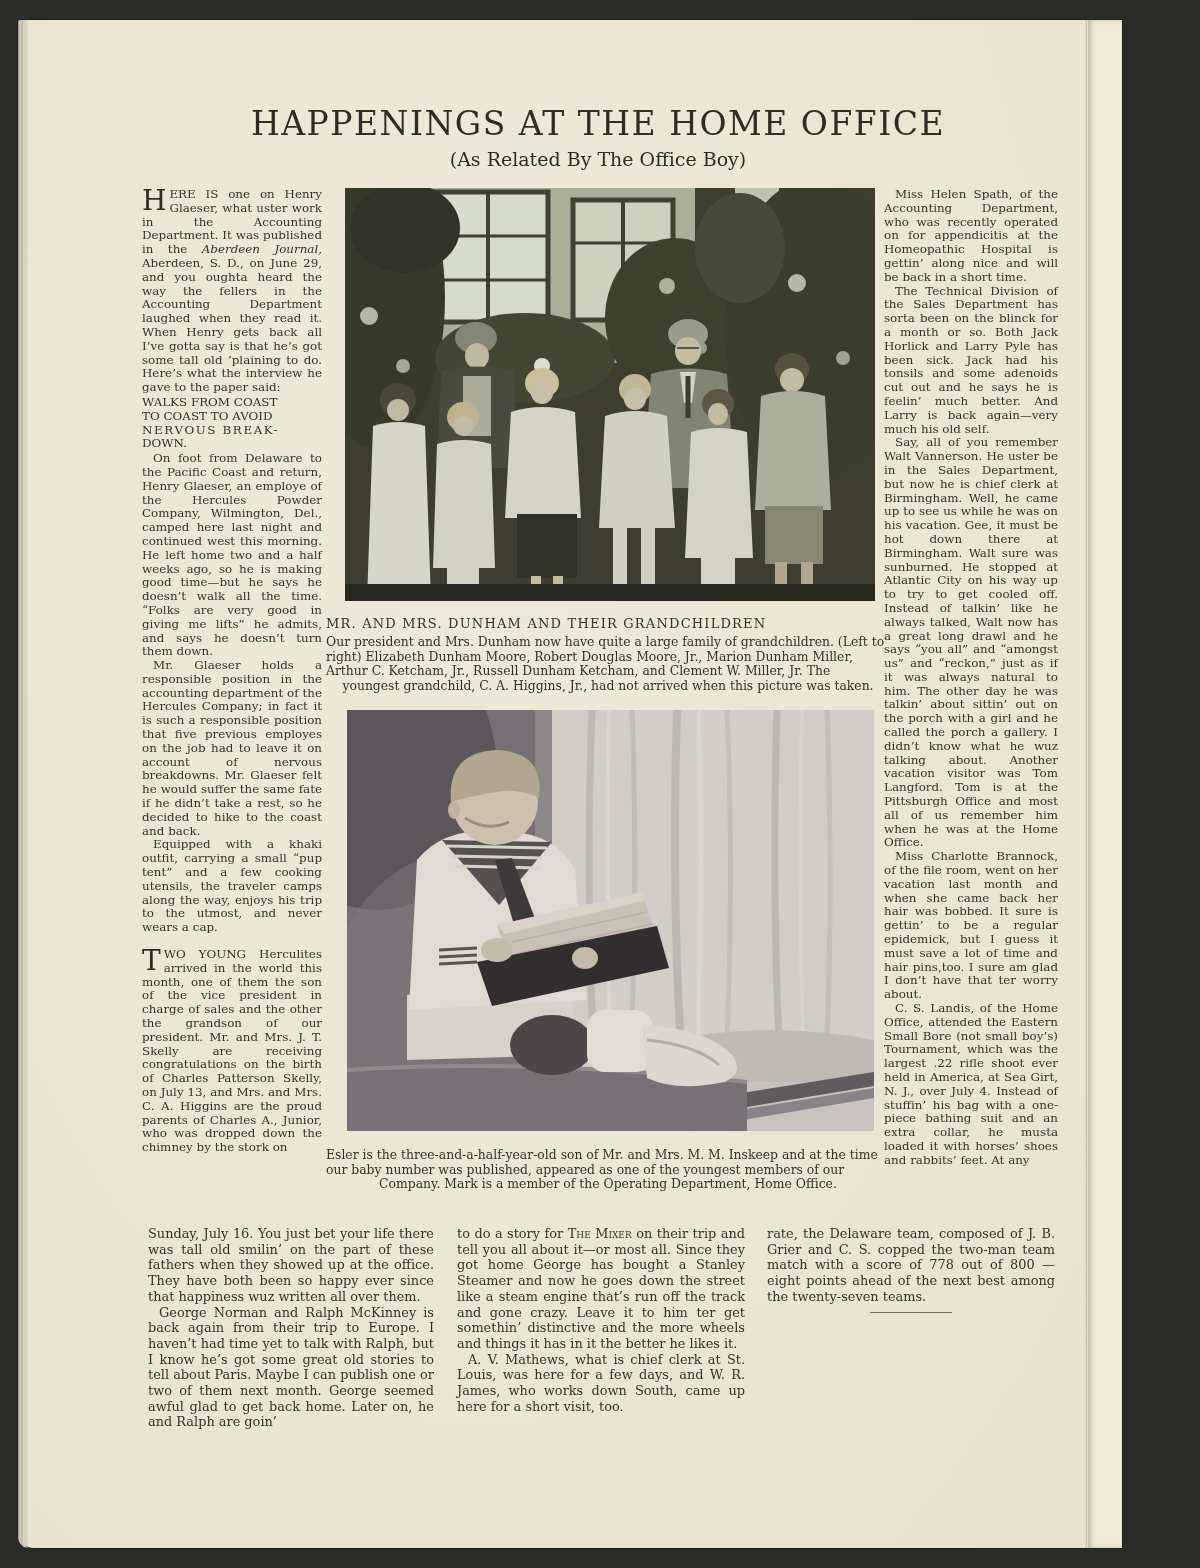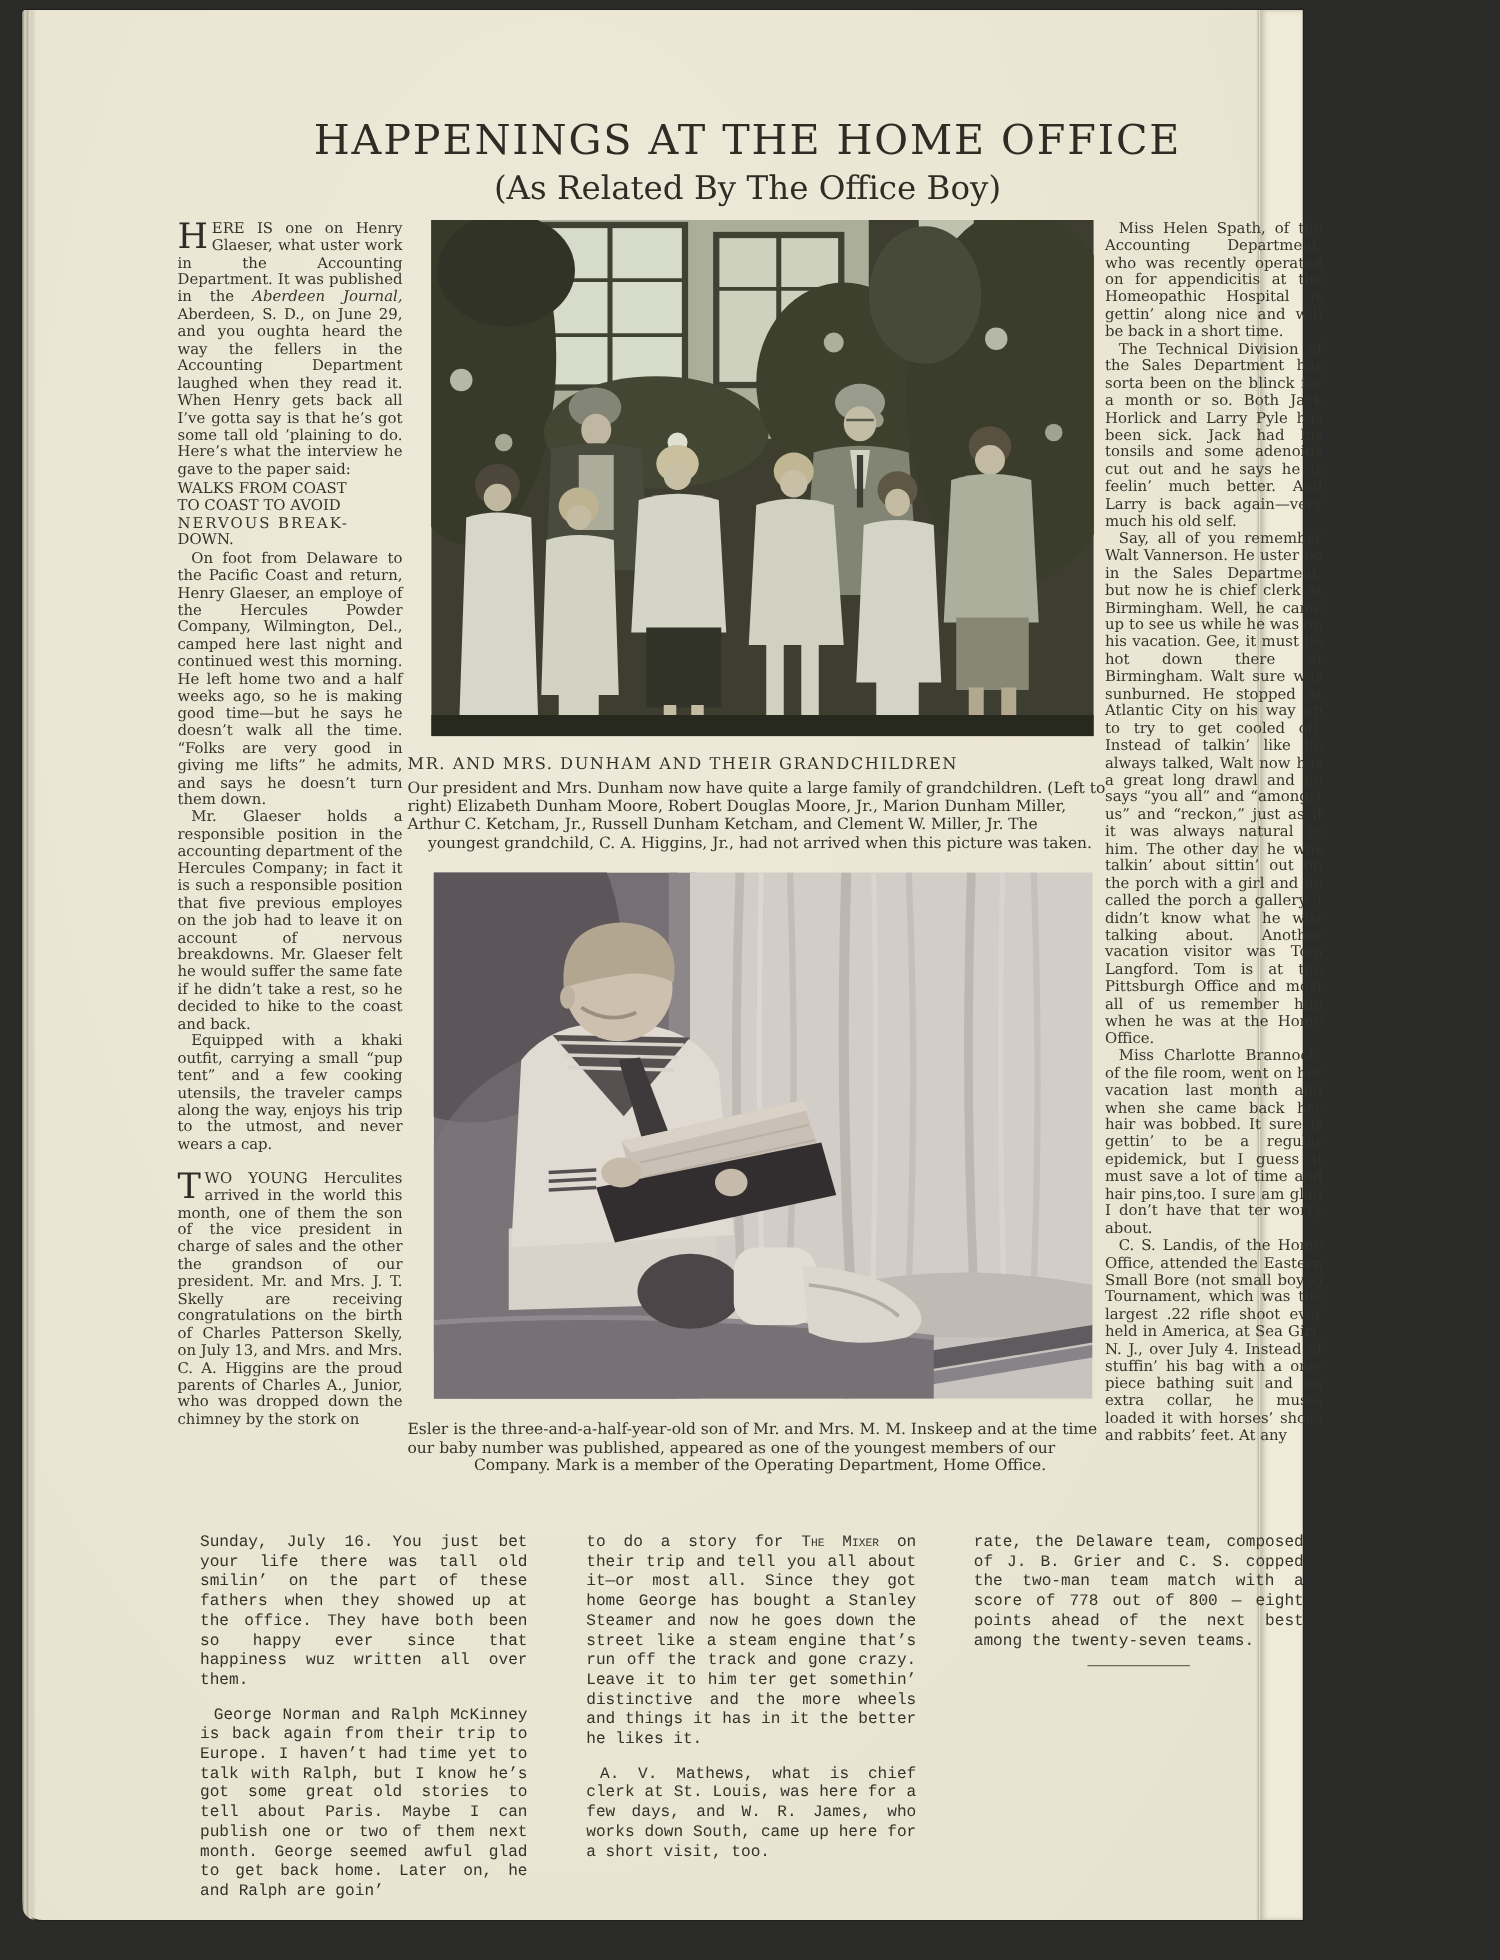--- a/index.html
+++ b/index.html
@@ -2,21 +2,21 @@
 <html><head>
 <meta charset="utf-8">
 <style>
   html,body{margin:0;padding:0;}
   body{
     width:1200px;height:1568px;position:relative;overflow:hidden;
     background:#2b2b29;
     font-family:"DejaVu Serif", serif;
   }
   .page{
-    position:absolute;left:18px;top:8px;width:1024px;height:1528px;
+    position:absolute;left:18px;top:20px;width:1104px;height:1528px;
     background:radial-gradient(ellipse at 42% 30%, #efe9d9 0%, #ebe5d4 55%, #e7e1cf 100%);
     border-radius:3px 0 0 16px;
     box-shadow:0 0 0 1px rgba(0,0,0,0.25);
   }
   .page-left-edge{
     position:absolute;left:0;top:0;bottom:0;width:11px;
     border-radius:3px 0 0 16px;
     background:linear-gradient(to right,#96927f 0px,#d8d3c1 2px,#b9b4a2 4px,#e2dccb 6px,#d2cdbb 7px,rgba(0,0,0,0) 11px);
   }
   .page-right-strip{
@@ -27,21 +27,21 @@
   .page-crease{
     position:absolute;right:34px;top:0;bottom:0;width:3px;
     background:linear-gradient(to right,rgba(95,90,72,0.0),rgba(95,90,72,0.28) 60%,rgba(255,255,255,0.55));
   }
   .headline{
     position:absolute;left:100px;top:84px;width:960px;text-align:center;
     font-size:33px;letter-spacing:1.5px;color:#2f2c25;white-space:nowrap;
   }
   .subhead{
     position:absolute;left:100px;top:128px;width:960px;text-align:center;
-    font-size:26px;color:#2f2c25;
+    font-size:19px;color:#2f2c25;
   }
   .textcol{color:#35322a;text-align:justify;}
   .col-left{position:absolute;left:124px;top:168px;width:180px;font-size:11.9px;line-height:13.8px;}
   .col-right{position:absolute;left:866px;top:168px;width:174px;font-size:11.9px;line-height:13.8px;}
   .textcol p{margin:0;}
   .indent{text-indent:11px;}
   .dropcap{
     float:left;font-size:28px;line-height:23px;padding:1px 3px 0 0;color:#2f2c25;
   }
   .sub-block{margin:1px 0 1px 0;}
@@ -55,21 +55,21 @@
   .caption{position:absolute;left:308px;width:564px;color:#35322a;}
   .caption1{top:596px;}
   .caption2{top:1124px;}
   .cap-title{text-align:left;font-size:13px;letter-spacing:1.2px;}
   .cap-body{margin-top:4px;font-size:12.4px;line-height:14.7px;text-align:justify;}
   .cap-body.centerlast{text-align:left;text-align-last:center;}
   .botcol{position:absolute;top:1206px;font-size:12.9px;line-height:15.7px;}
   .bot-left{left:130px;width:286px;}
   .bot-mid{left:439px;width:288px;}
   .bot-right{left:749px;width:288px;}
-  .botcol p{margin:12px;font-family:Liberation Mono, monospace;}
+  .botcol p{margin:0;}
   .rule{
     width:82px;height:0;border:none;border-top:1.6px solid #6d6a5c;margin:7px auto 9px auto;
   }
   .smallcaps{font-variant:small-caps;}
   .pagenum{
     position:absolute;left:100px;top:1392px;width:960px;text-align:center;
     font-size:15px;letter-spacing:2px;color:#35322a;
   }
 </style>
 </head>

